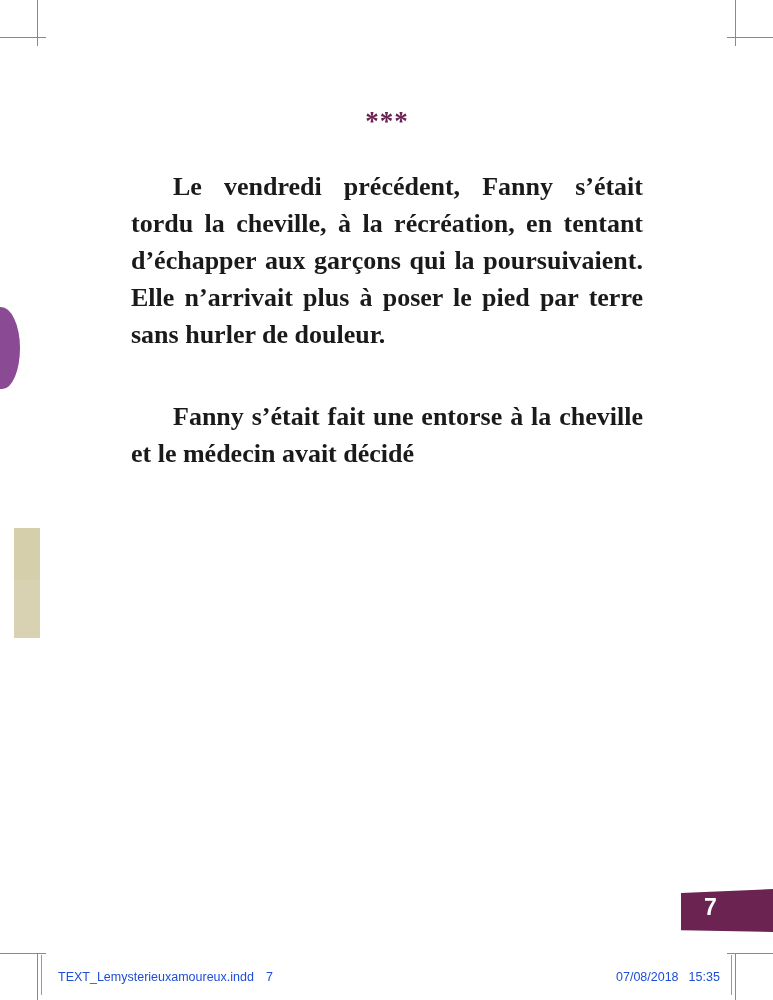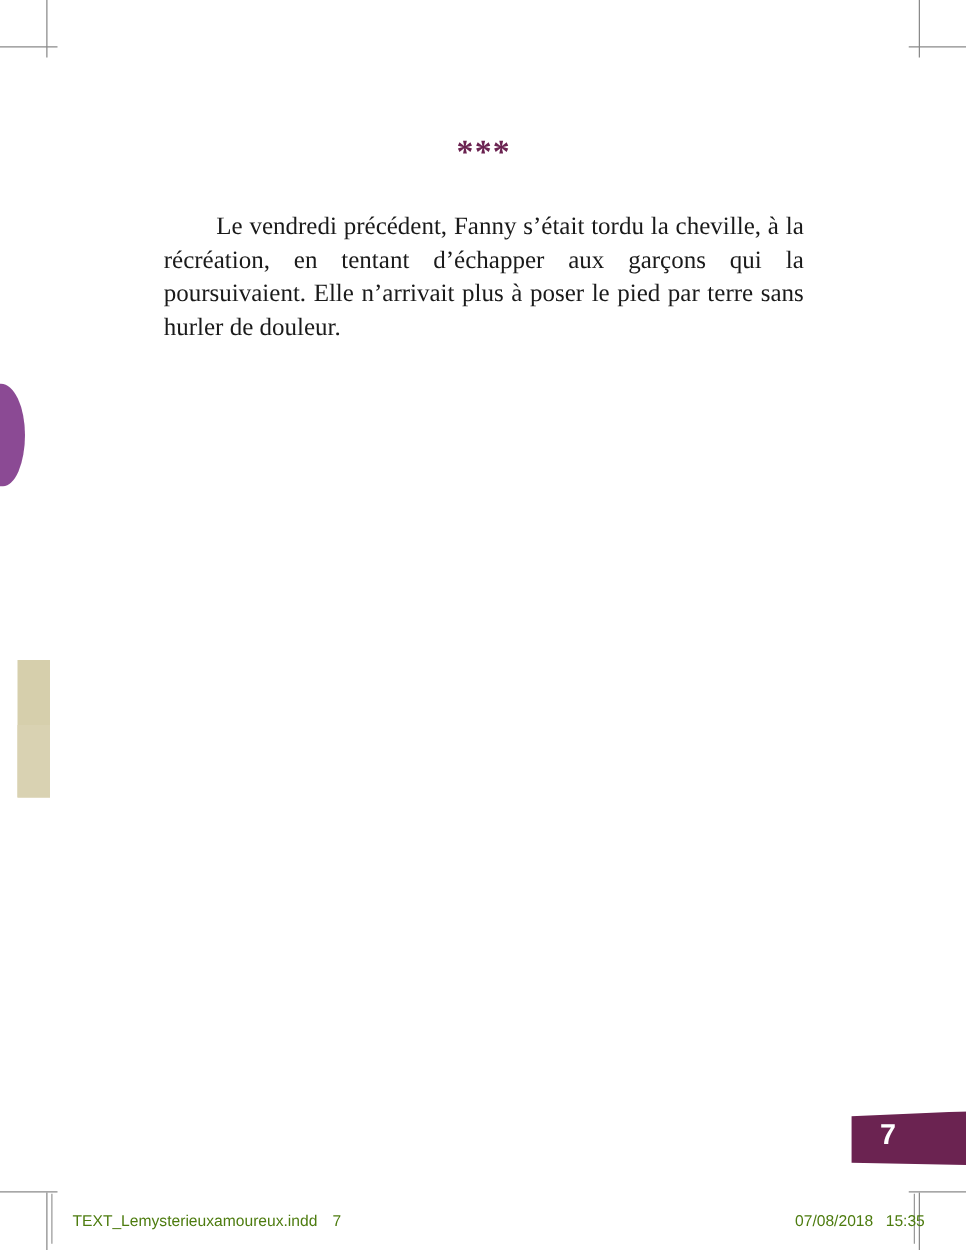--- a/index.html
+++ b/index.html
@@ -79,26 +79,27 @@
     color: #6b2351;
     font-size: 27px;
     letter-spacing: 1px;
     line-height: 1;
     margin: 0 0 33px 0;
     font-weight: 700;
   }
 
   p.body-par {
     margin: 0;
-    font-size: 20px;
-    line-height: 27px;
+    font-size: 26px;
+    line-height: 37px;
     text-align: justify;
     text-justify: inter-word;
     text-indent: 42px;
     hyphens: manual;
+    font-weight: bold;
     -webkit-hyphens: manual;
   }
   p.body-par.spaced-before {
     margin-top: 44.6px;
   }
 
   
   .page-badge {
     position: absolute;
     left: 681px;
@@ -127,26 +128,26 @@
     height: 40px;
   }
   .slug-rule.left  { left: 41px;  top: 955px; }
   .slug-rule.right { left: 731px; top: 955px; }
 
   .slug {
     position: absolute;
     top: 970px;
     font-family: "Liberation Sans", "DejaVu Sans", sans-serif;
     font-size: 12.5px;
-    color: #4d7c0f;
+    color: #1d4ed8;
     white-space: nowrap;
   }
   .slug-file { left: 58px; }
   .slug-file .slug-page { margin-left: 12px; }
-  .slug-stamp { left: 636px; }
+  .slug-stamp { left: 616px; }
   .slug-stamp .slug-time { margin-left: 10px; }
 </style>
 </head>
 <body>
 
 <div class="page">
 
   <div class="crop v crop-tl-v"></div>
   <div class="crop h crop-tl-h"></div>
   <div class="crop v crop-tr-v"></div>
@@ -160,20 +161,21 @@
   <div class="swatch-mark"></div>
 
   <div class="text-column">
 
     <div class="ornament">***</div>
 
     <p class="body-par">Le vendredi précédent, Fanny s’était tordu la cheville, à la récréation, en tentant d’échapper aux garçons qui la poursuivaient. Elle n’arrivait plus à poser le pied par terre sans hurler de douleur.</p>
 
 
 
+    <p class="body-par spaced-before">Fanny s’était fait une entorse à la cheville et le médecin avait décidé</p>
   </div>
 
   <div class="page-badge">
     <span class="num">7</span>
   </div>
 
   <div class="slug-rule left"></div>
   <div class="slug-rule right"></div>
 
   <div class="slug slug-file">

